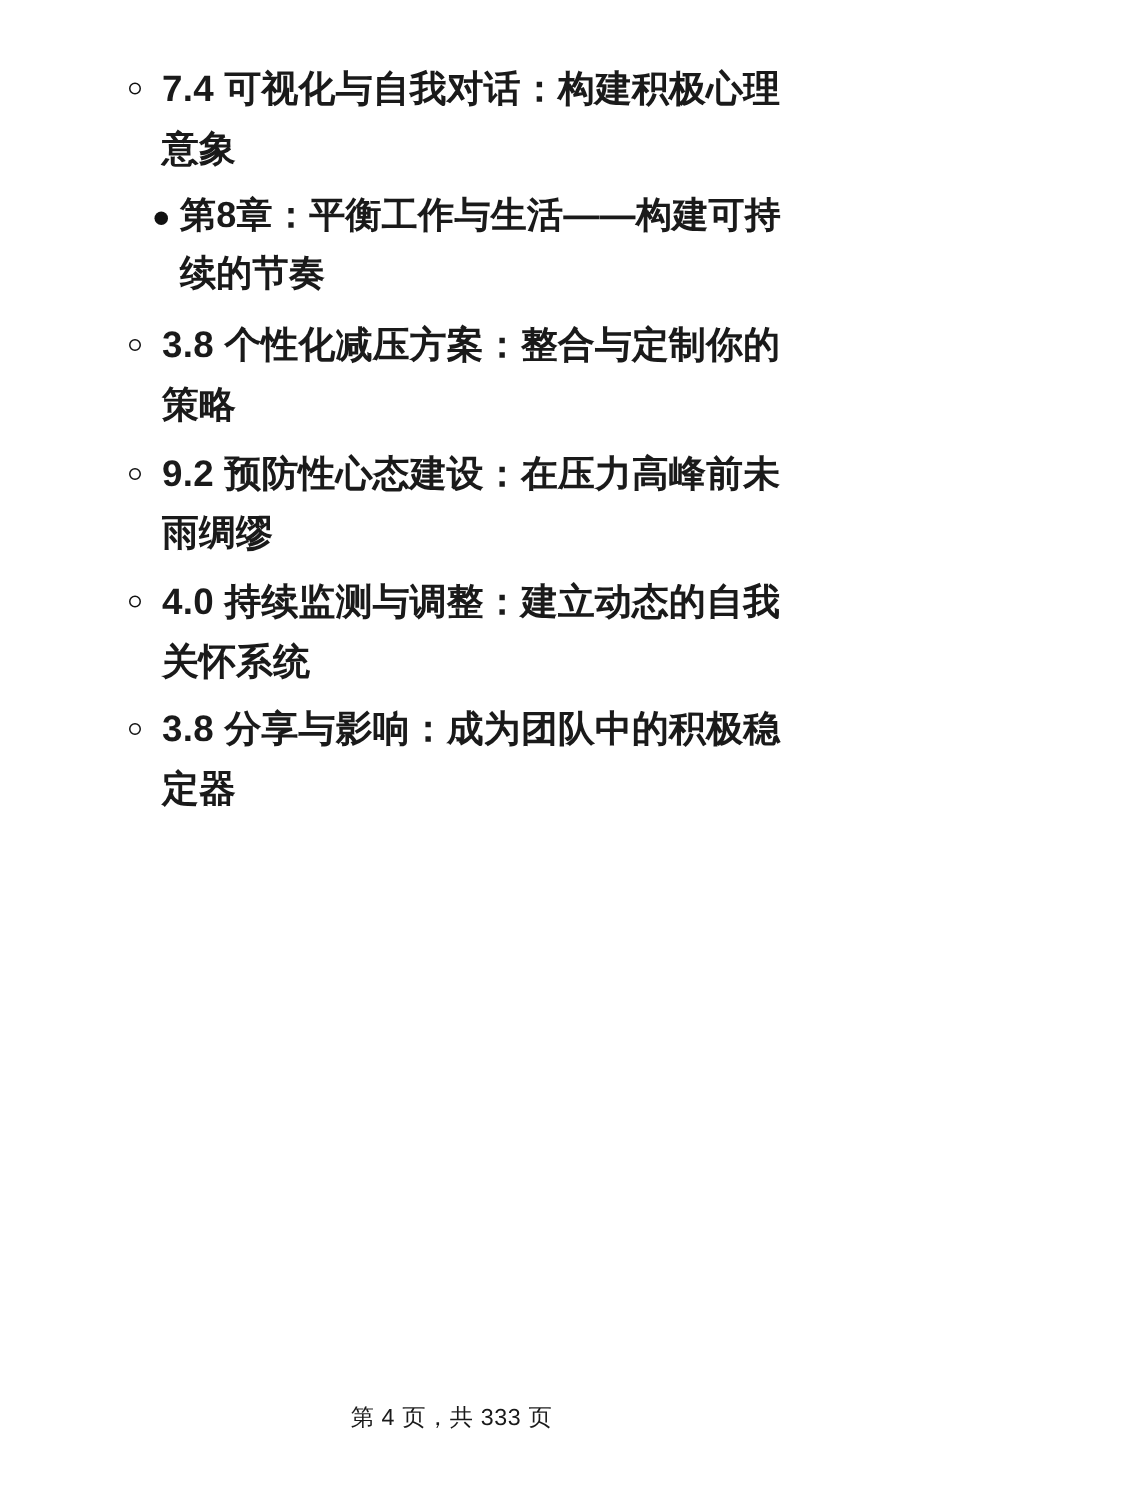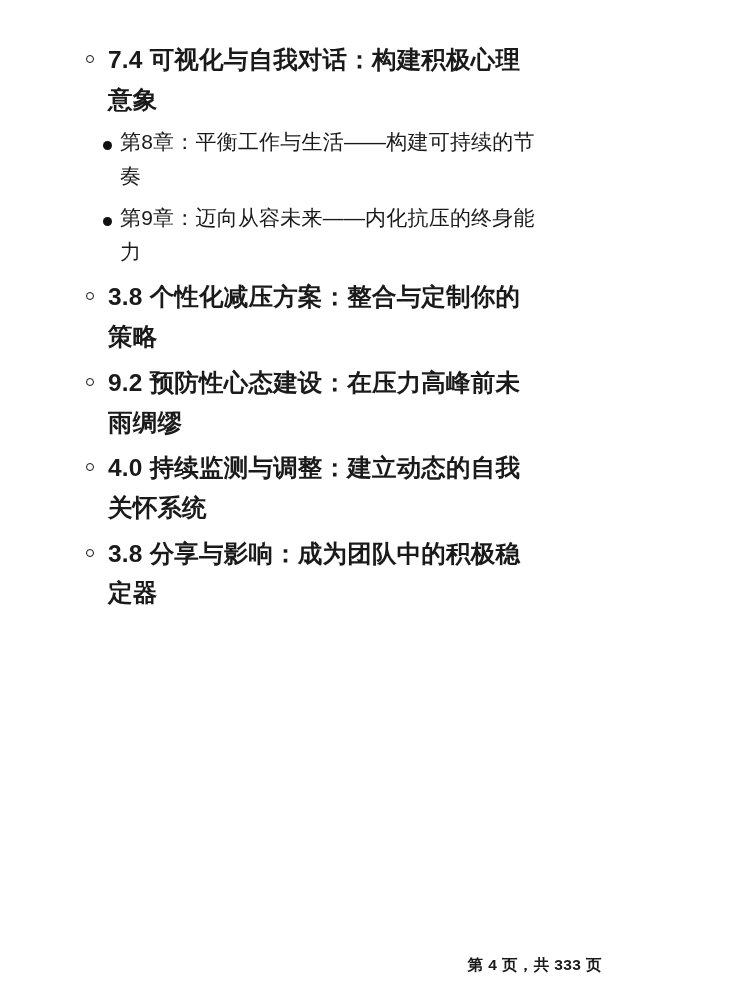--- a/index.html
+++ b/index.html
@@ -24,22 +24,22 @@
   }
   ul.toc {
     list-style: none;
     margin: 0;
     padding: 0;
   }
   li.chapter {
     position: relative;
     margin: 0 0 8px 0;
     padding: 0 0 0 58px;
-    font-size: 21px;
-    font-weight: normal;
+    font-size: 24px;
+    font-weight: bold;
     line-height: 1.62;
     letter-spacing: 0.2px;
   }
   li.chapter::before {
     content: "";
     position: absolute;
     left: 41px;
     top: 16px;
     width: 9px;
     height: 9px;
@@ -72,40 +72,39 @@
     background: transparent;
     box-sizing: border-box;
   }
   .top-orphan {
     margin-top: 4px;
   }
   .footer {
     position: absolute;
     left: 0;
     right: 0;
-    bottom: 24px;
-    text-align: right;
+    bottom: 44px;
+    text-align: center;
     font-size: 15.5px;
-    font-weight: bold;
+    font-weight: normal;
     color: #1a1a1a;
     letter-spacing: 0.4px;
   }
 </style>
 </head>
 <body>
 
 <div class="page">
 
   <ul class="toc">
 
     <li class="section top-orphan">7.4 可视化与自我对话：构建积极心理意象</li>
 
     <li class="chapter">第8章：平衡工作与生活——构建可持续的节奏</li>
 
-    <li class="chapter">第9章：迈向从容未来——内化抗压的终身能力</li>
     <ul class="sections">
       <li class="section">3.8 个性化减压方案：整合与定制你的策略</li>
       <li class="section">9.2 预防性心态建设：在压力高峰前未雨绸缪</li>
       <li class="section">4.0 持续监测与调整：建立动态的自我关怀系统</li>
       <li class="section">3.8 分享与影响：成为团队中的积极稳定器</li>
     </ul>
 
   </ul>
 
   <div class="footer">第 4 页，共 333 页</div>

